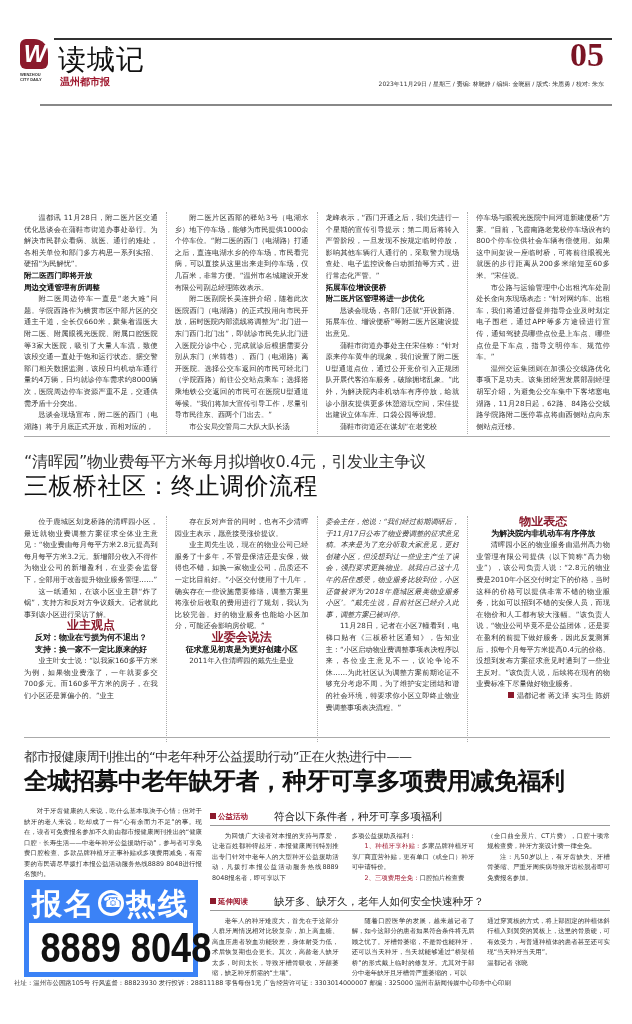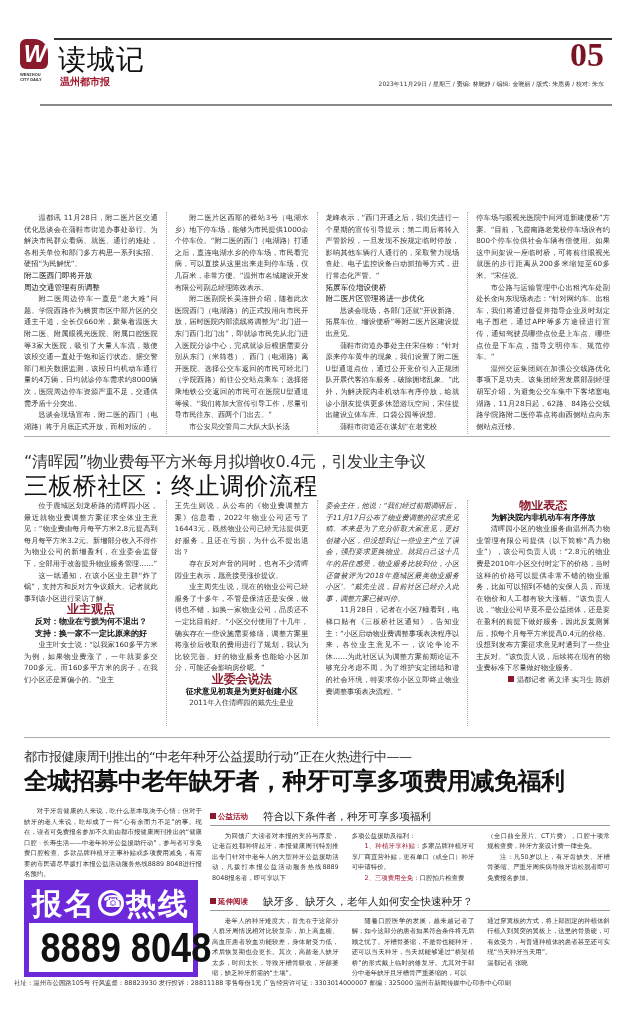--- a/index.html
+++ b/index.html
@@ -18,50 +18,50 @@
   .paper-name { position: absolute; left: 40px; top: 39px; font: bold 10px "DejaVu Sans", sans-serif; color: #a01a30; }
   .page-num { position: absolute; right: 8px; top: 0px; font: bold 34px "Liberation Serif", serif; color: #7a1424; }
   .date-line { position: absolute; right: 8px; top: 44px; font: 6px "DejaVu Sans", sans-serif; color: #333; white-space: nowrap; }
   .masthead-rule-bot { position: absolute; left: 20px; top: 68px; width: 572px; height: 2px; background: #888; }
 
   
   .a1-headline { position: absolute; left: 24px; top: 112px; font: 36px "DejaVu Serif", serif; color: #111; line-height: 40px; letter-spacing: -0.5px; white-space: nowrap; }
   .a1-cols { position: absolute; left: 24px; top: 212px; width: 586px; height: 222px; display: flex; }
   .col { font: 7.2px "DejaVu Sans", sans-serif; line-height: 11.6px; color: #333; text-align: justify; overflow: hidden; }
   .col p { text-indent: 2em; }
-  .col .sub { font-weight: normal; color: #111; text-indent: 0; font-size: 7.6px; }
+  .col .sub { font-weight: bold; color: #111; text-indent: 0; font-size: 7.6px; }
   .col .sub-c { font-weight: bold; color: #111; text-indent: 0; text-align: center; font-size: 8px; }
   .col .sub-red { font-weight: bold; color: #8b1a2c; text-align: center; text-indent: 0; font-size: 12px; }
   .col .byline { text-align: right; text-indent: 0; color: #333; }
   .col .byline::before { content: ""; display: inline-block; width: 6px; height: 6px; background: #8b1a2c; margin-right: 3px; }
   .vsep { width: 1px; border-left: 1px dotted #aaa; margin: 0 8px; }
 
   .hr-gray { position: absolute; left: 24px; width: 586px; height: 1px; background: #aaa; }
 
   
   .a2-kicker { position: absolute; left: 24px; top: 452px; font: 16px "DejaVu Sans", sans-serif; color: #333; white-space: nowrap; letter-spacing: -0.3px; }
   .a2-headline { position: absolute; left: 24px; top: 470px; font: 24px "DejaVu Serif", serif; color: #111; white-space: nowrap; letter-spacing: 0.5px; }
-  .a2-cols { position: absolute; left: 24px; top: 500px; width: 586px; height: 226px; display: flex; justify-content: space-between; }
+  .a2-cols { position: absolute; left: 24px; top: 516px; width: 586px; height: 226px; display: flex; justify-content: space-between; }
 
   
   .a3-kicker { position: absolute; left: 24px; top: 748px; font: 13px "DejaVu Sans", sans-serif; color: #333; white-space: nowrap; letter-spacing: -0.5px; }
   .a3-headline { position: absolute; left: 24px; top: 765px; font: bold 24px "DejaVu Sans", sans-serif; color: #111; white-space: nowrap; letter-spacing: -0.5px; }
   .a3-intro { position: absolute; left: 24px; top: 806px; width: 178px; font: 6.4px "DejaVu Sans", sans-serif; line-height: 10.5px; color: #333; text-align: justify; text-indent: 2em; }
 
-  .hotline { position: absolute; left: 24px; top: 880px; width: 174px; height: 97px; background: #6d28d9; }
+  .hotline { position: absolute; left: 24px; top: 880px; width: 174px; height: 97px; background: #3b82f6; }
   .hotline-label { position: absolute; left: 0; top: 4px; width: 174px; text-align: center; font: bold 30px "DejaVu Sans", sans-serif; color: #fff; letter-spacing: 2px; }
   .hotline-phone { display: inline-block; width: 26px; height: 26px; border: 3px solid #fff; border-radius: 50%; vertical-align: middle; margin: 0 2px; position: relative; top: -3px; }
   .hotline-phone::after { content: "\260E"; position: absolute; left: 2px; top: -1px; font-size: 16px; color: #fff; }
   .hotline-num-box { position: absolute; left: 5px; top: 43px; width: 164px; height: 49px; background: #fff; }
   .hotline-num { position: absolute; left: 0; top: 1px; width: 164px; text-align: center; font: bold 42px "Liberation Sans", sans-serif; color: #111; letter-spacing: 0px; transform: scaleX(0.86); transform-origin: center; white-space: nowrap; }
 
   .box-head { position: absolute; left: 210px; width: 400px; height: 20px; border-bottom: 1.5px solid #999; white-space: nowrap; }
   .box-tag { display: inline-block; font: bold 7.5px "DejaVu Sans", sans-serif; color: #a01a30; vertical-align: middle; }
   .box-tag::before { content: ""; display: inline-block; width: 6px; height: 6px; background: #8b1a2c; margin-right: 2px; }
-  .box-title { display: inline-block; font: 10.5px "DejaVu Sans", sans-serif; color: #222; margin-left: 10px; vertical-align: middle; }
+  .box-title { display: inline-block; font: 10.5px "DejaVu Sans", sans-serif; color: #222; margin-left: 21px; vertical-align: middle; }
 
   .b-cols { position: absolute; left: 212px; width: 398px; display: flex; }
   .b-cols .col { font-size: 6.4px; line-height: 10.4px; }
   .b-cols .vsep { border-left: none; margin: 0 6px; }
   .red-text { color: #a01a30; }
 
   .footer { position: absolute; left: 0; top: 979px; width: 525px; text-align: center; font: 6.4px "DejaVu Sans", sans-serif; color: #333; white-space: nowrap; }
 </style>
 </head>
 <body>
@@ -121,21 +121,20 @@
     <div class="col" style="width:138px">
         <p>位于鹿城区划龙桥路的清晖园小区，最近就物业费调整方案征求全体业主意见：“物业费由每月每平方米2.8元提高到每月每平方米3.2元。新增部分收入不得作为物业公司的新增盈利，在业委会监督下，全部用于改善提升物业服务管理……”</p>
         <p>这一纸通知，在该小区业主群“炸了锅”，支持方和反对方争议颇大。记者就此事到该小区进行采访了解。</p>
         <p class="sub-red">业主观点</p>
         <p class="sub-c">反对：物业在亏损为何不退出？</p>
         <p class="sub-c">支持：换一家不一定比原来的好</p>
         <p>业主叶女士说：“以我家160多平方米为例，如果物业费涨了，一年就要多交700多元。而160多平方米的房子，在我们小区还是算偏小的。”业主</p>
       </div>
     <div class="vsep"></div>
     <div class="col" style="width:138px">
-        <p style="text-indent: 0px;">王先生则说，从公布的《物业费调整方案》信息看，2022年物业公司还亏了16443元，既然物业公司已经无法提供更好服务，且还在亏损，为什么不提出退出？</p>
         <p>存在反对声音的同时，也有不少清晖园业主表示，愿意接受涨价提议。</p>
         <p>业主周先生说，现在的物业公司已经服务了十多年，不管是保洁还是安保，做得也不错，如换一家物业公司，品质还不一定比目前好。“小区交付使用了十几年，确实存在一些设施需要修缮，调整方案里将涨价后收取的费用进行了规划，我认为比较完善。好的物业服务也能给小区加分，可能还会影响房价呢。”</p>
         <p class="sub-red">业委会说法</p>
         <p class="sub-c">征求意见初衷是为更好创建小区</p>
         <p>2011年入住清晖园的戴先生是业</p>
       </div>
     <div class="vsep"></div>
     <div class="col" style="width:138px">
         <p style="text-indent: 0px; font-style: italic;">委会主任，他说：“我们经过前期调研后，于11月17日公布了物业费调整的征求意见稿。本来是为了充分听取大家意见，更好创建小区，但没想到让一些业主产生了误会，强烈要求更换物业。就我自己这十几年的居住感受，物业服务比较到位，小区还曾被评为‘2018年鹿城区最美物业服务小区’。”戴先生说，目前社区已经介入此事，调整方案已被叫停。</p>
         <p>11月28日，记者在小区7幢看到，电梯口贴有《三板桥社区通知》，告知业主：“小区启动物业费调整事项表决程序以来，各位业主意见不一，议论争论不休……为此社区认为调整方案前期论证不够充分考虑不周，为了维护安定团结和谐的社会环境，特要求你小区立即终止物业费调整事项表决流程。”</p>

